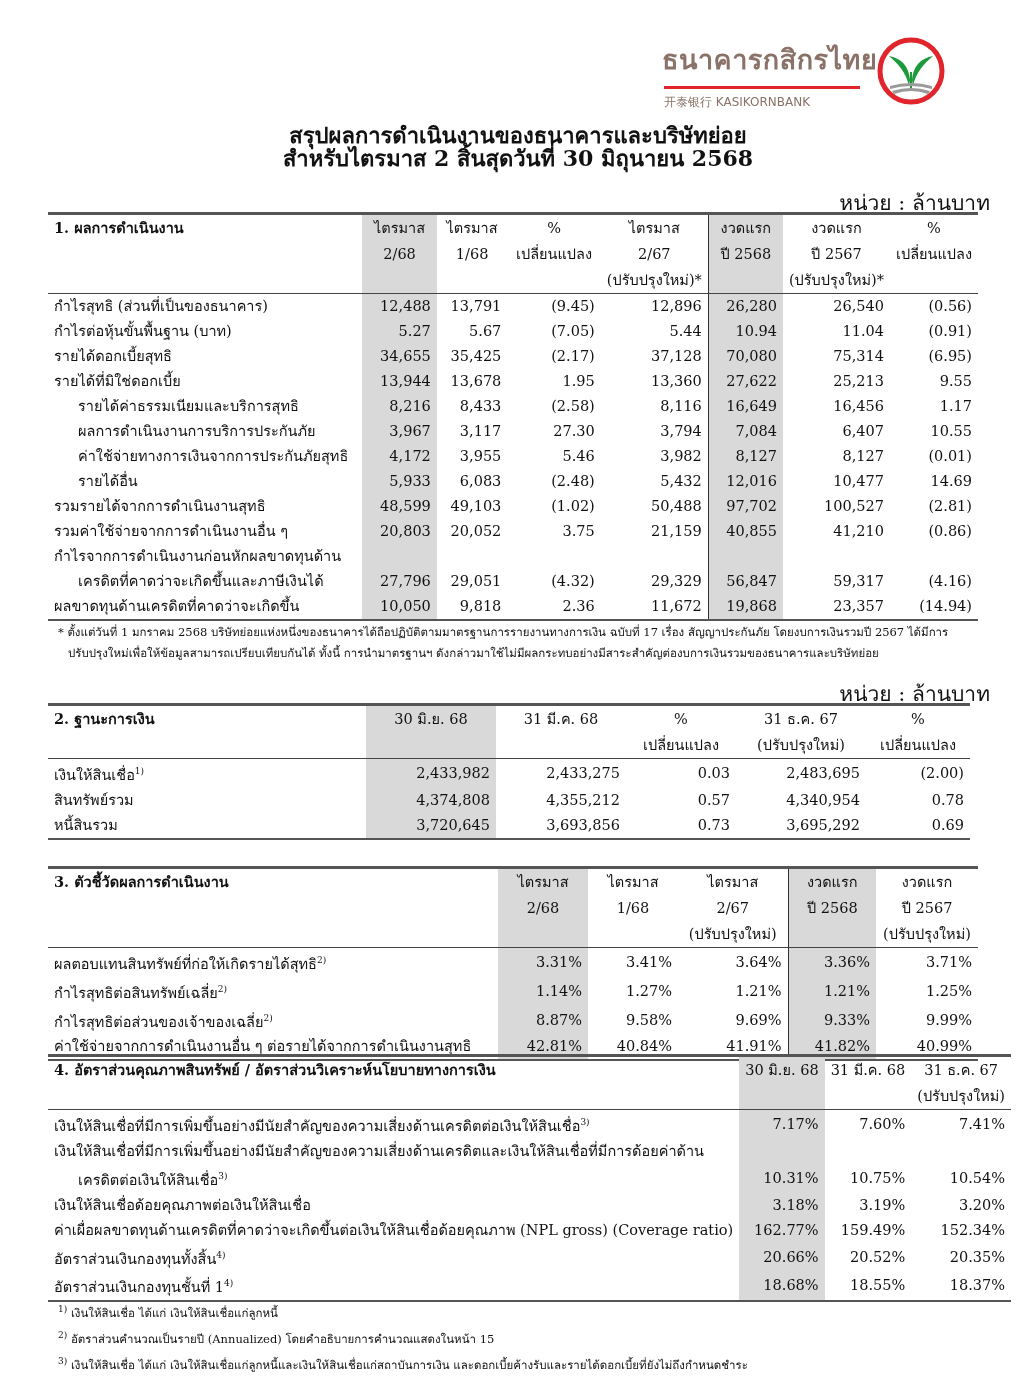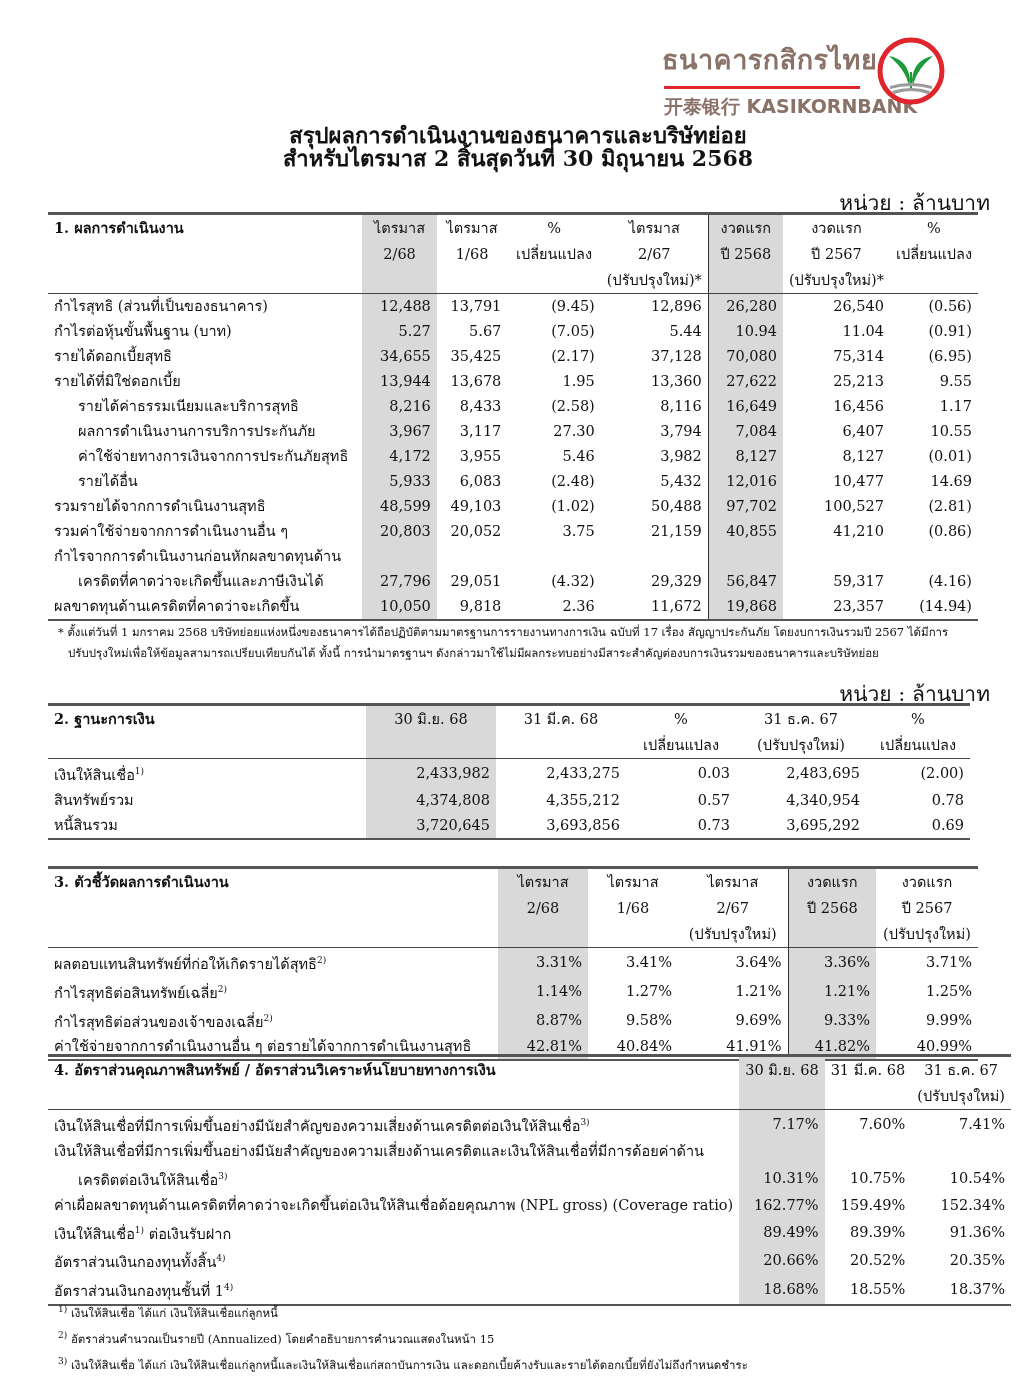--- a/index.html
+++ b/index.html
@@ -3,21 +3,21 @@
 <meta charset="utf-8">
 <style>
   html,body{margin:0;padding:0;background:#fff;}
   body{width:1036px;height:1382px;position:relative;overflow:hidden;
        font-family:"DejaVu Serif","Liberation Serif",serif;color:#111;font-size:14.5px;}
   .logo{position:absolute;left:662px;top:36px;width:355px;height:80px;}
   .logo-th{position:absolute;left:0;top:2px;font-family:"DejaVu Sans","Liberation Sans",sans-serif;
            font-weight:bold;font-size:27px;color:#8a7268;letter-spacing:0.5px;white-space:nowrap;}
   .logo-line{position:absolute;left:2px;top:50px;width:196px;height:3px;background:#e0262c;}
   .logo-en{position:absolute;left:2px;top:58px;font-family:"DejaVu Sans","Liberation Sans",sans-serif;
-           font-weight:bold;font-size:19px;color:#8a7268;white-space:nowrap;}
+           font-weight:normal;font-size:12px;color:#8a7268;white-space:nowrap;}
   .logo-mark{position:absolute;left:214px;top:0;width:70px;height:70px;}
   .title{position:absolute;left:0;width:1036px;text-align:center;font-weight:bold;font-size:22px;}
   .unit{position:absolute;right:46px;font-size:21px;}
   table{position:absolute;left:48px;border-collapse:collapse;font-size:14.5px;}
   table td,table th{padding:0 6px;white-space:nowrap;line-height:25px;height:25px;}
   table th{font-weight:normal;vertical-align:top;text-align:center;line-height:26px;}
   table th.lbl{text-align:left;font-weight:bold;}
   .num{text-align:right;}
   .sh{background:#d9d9d9;}
   .topb{border-top:3px solid #555;}
@@ -414,30 +414,30 @@
         <td class="num"></td>
         <td class="num"></td>
       </tr>
       <tr>
         <td class="ind"><span>เครดิตต่อเงินให้สินเชื่อ</span><sup>3)</sup></td>
         <td class="num sh">10.31%</td>
         <td class="num">10.75%</td>
         <td class="num">10.54%</td>
       </tr>
       <tr>
+        <td><span>เงินให้สินเชื่อด้อยคุณภาพต่อเงินให้สินเชื่อ</span></td>
+        <td class="num sh">3.18%</td>
+        <td class="num">3.19%</td>
+        <td class="num">3.20%</td>
+      </tr>
+      <tr>
         <td><span>ค่าเผื่อผลขาดทุนด้านเครดิตที่คาดว่าจะเกิดขึ้นต่อเงินให้สินเชื่อด้อยคุณภาพ (NPL gross) (Coverage ratio)</span></td>
         <td class="num sh">162.77%</td>
         <td class="num">159.49%</td>
         <td class="num">152.34%</td>
-      </tr>
-      <tr>
-        <td><span>เงินให้สินเชื่อ</span><sup>1)</sup><span> ต่อเงินรับฝาก</span></td>
-        <td class="num sh">89.49%</td>
-        <td class="num">89.39%</td>
-        <td class="num">91.36%</td>
       </tr>
       <tr>
         <td><span>อัตราส่วนเงินกองทุนทั้งสิ้น</span><sup>4)</sup></td>
         <td class="num sh">20.66%</td>
         <td class="num">20.52%</td>
         <td class="num">20.35%</td>
       </tr>
       <tr class="botb">
         <td><span>อัตราส่วนเงินกองทุนชั้นที่ 1</span><sup>4)</sup></td>
         <td class="num sh">18.68%</td>

